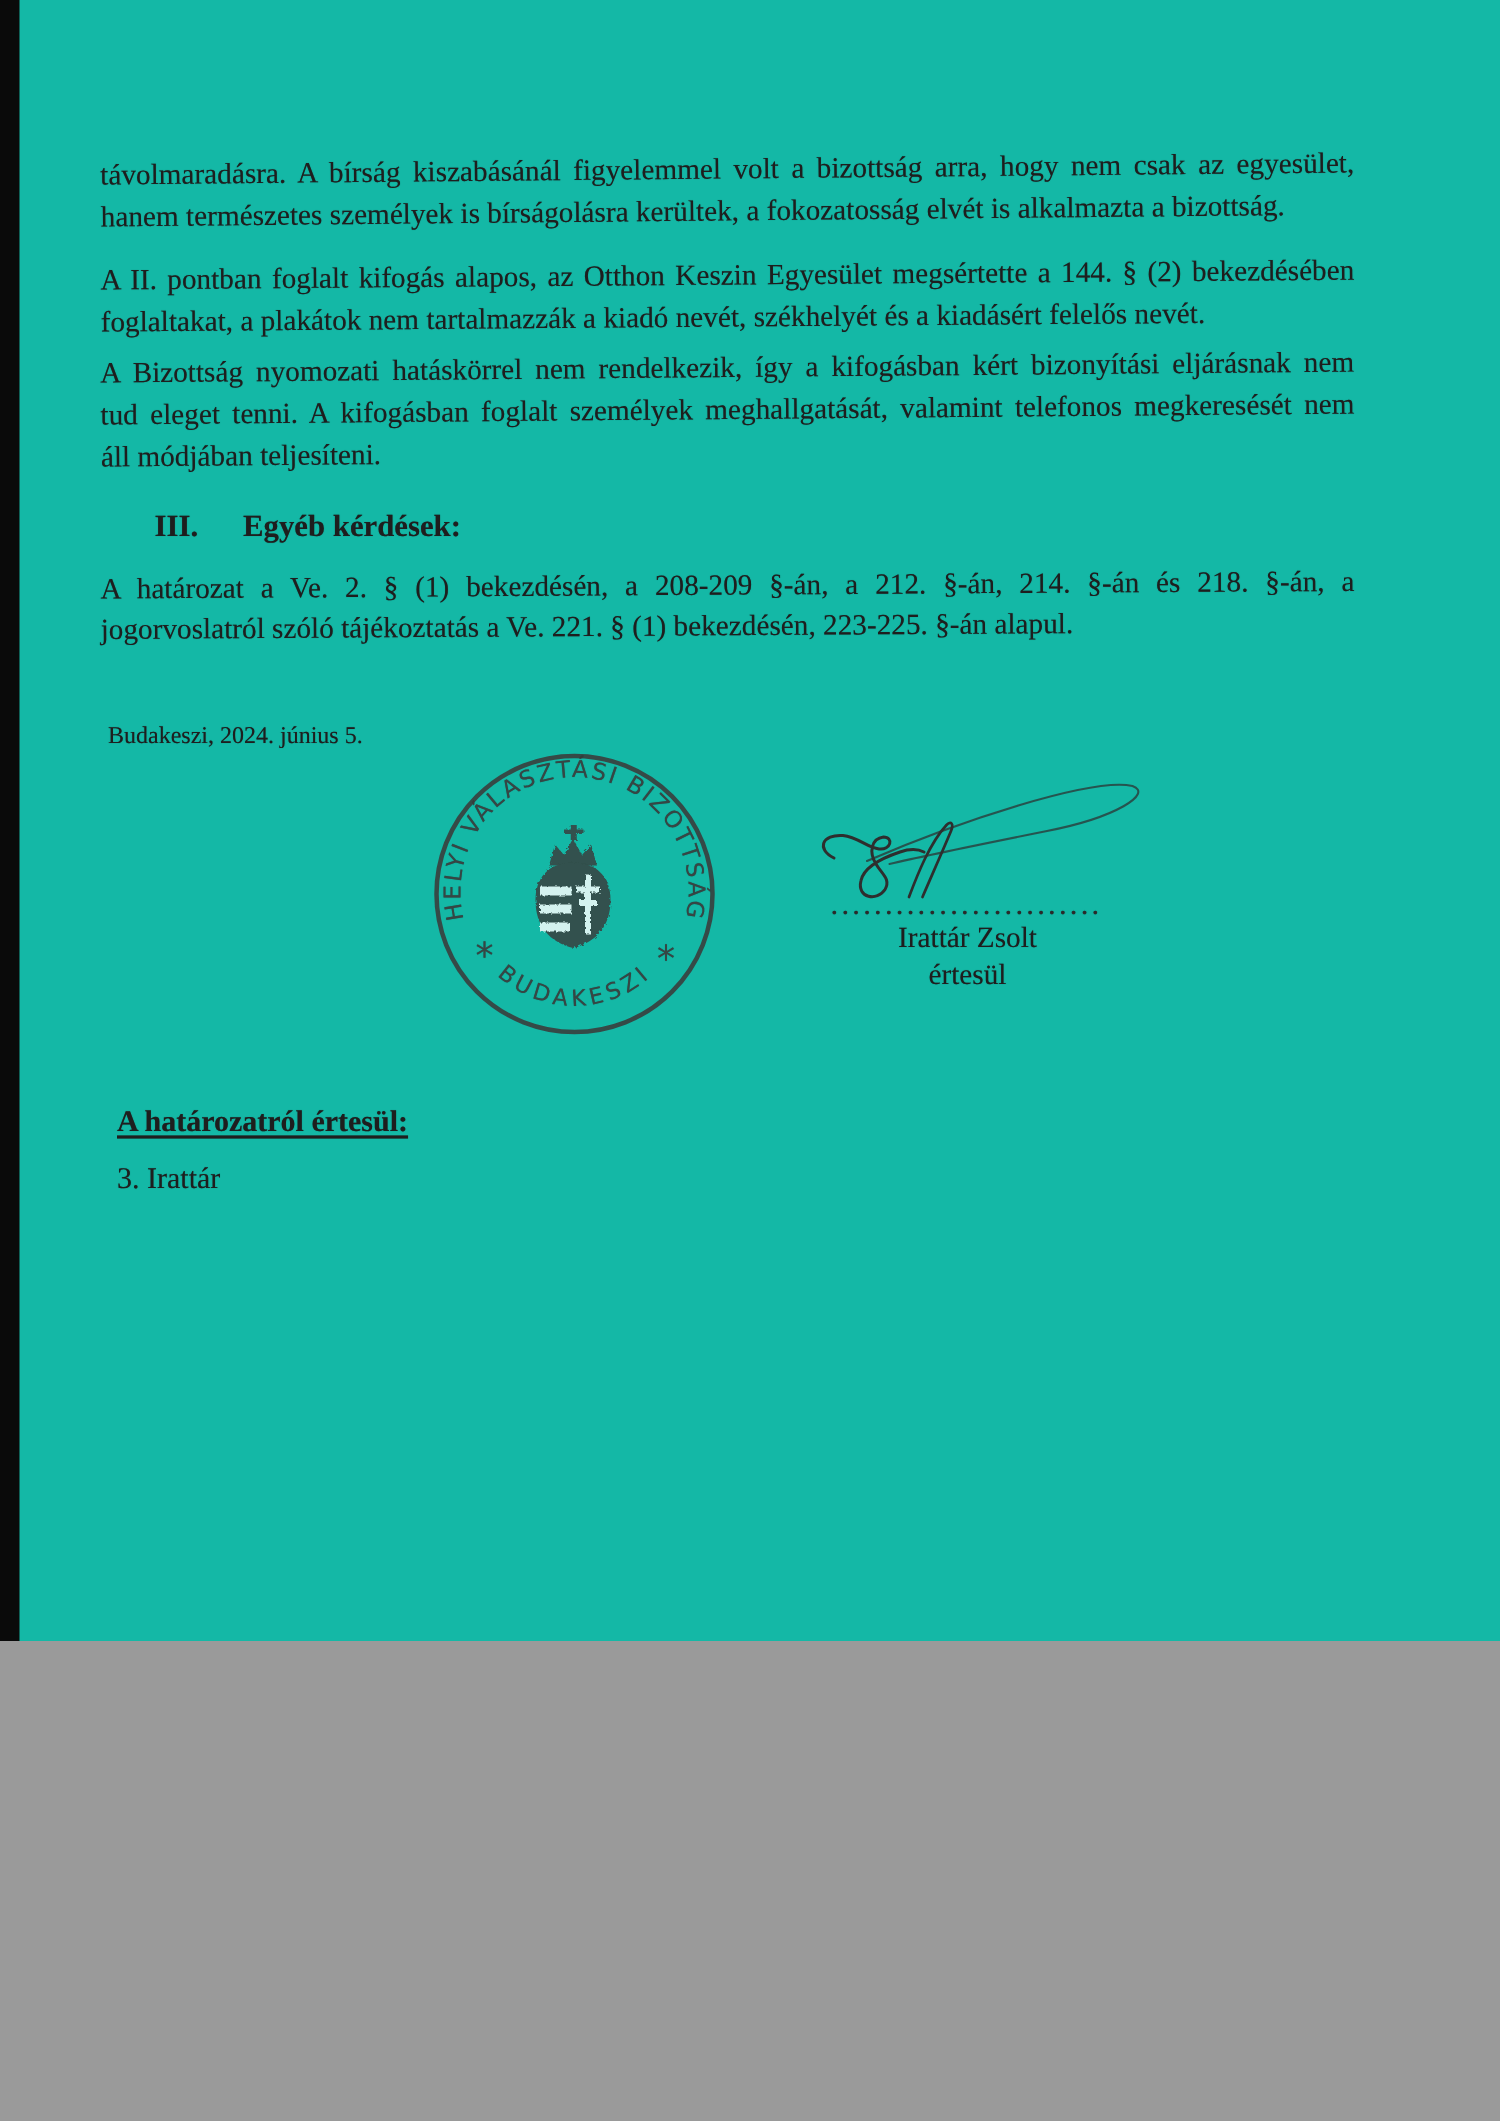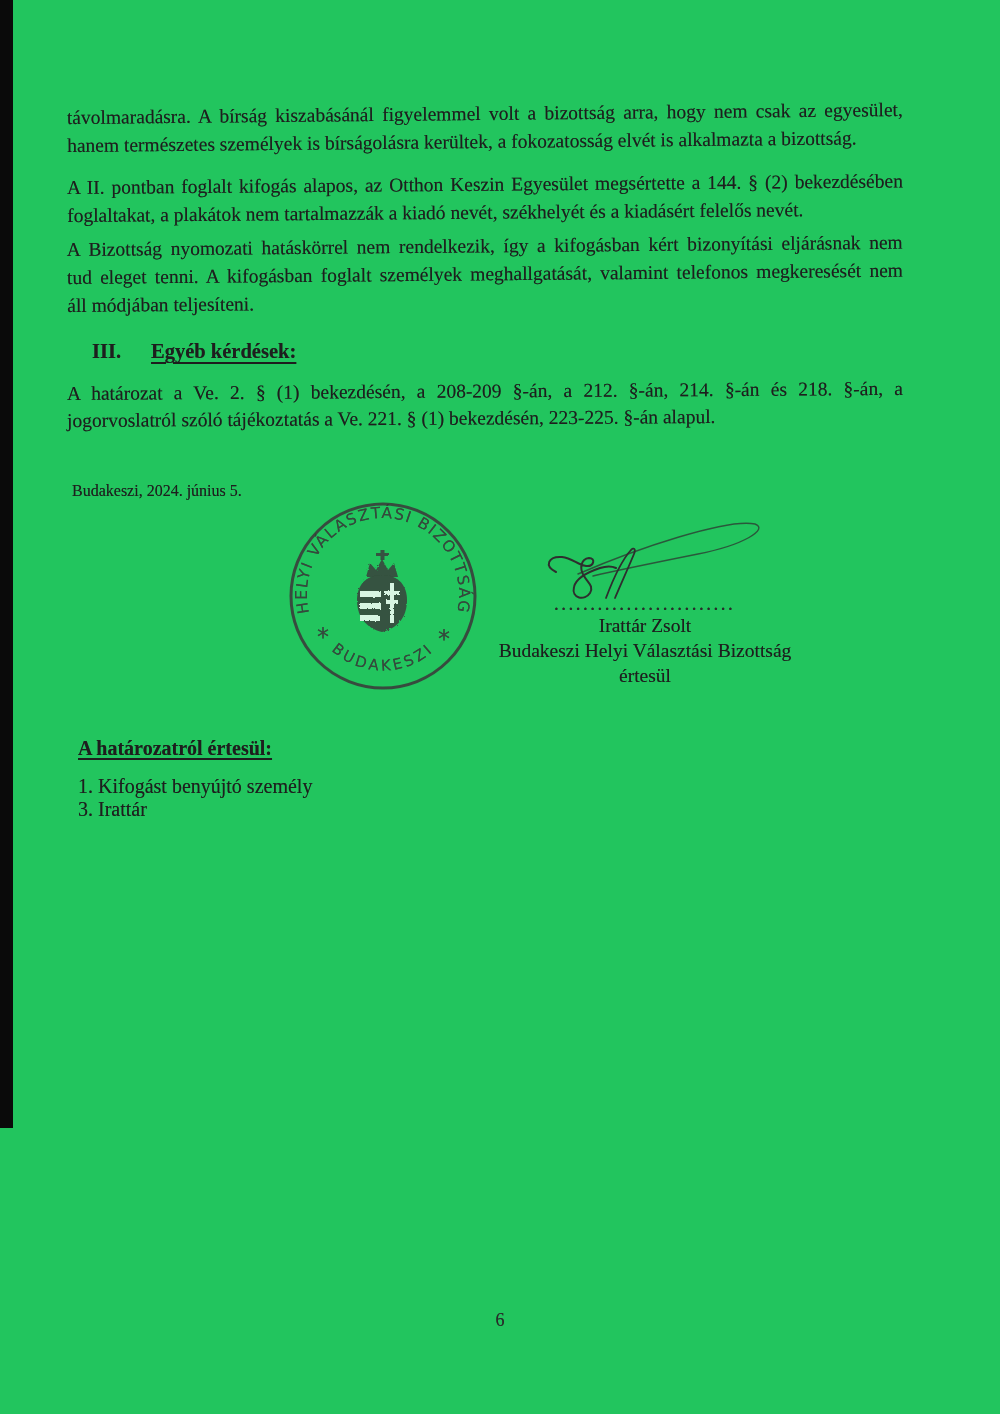--- a/index.html
+++ b/index.html
@@ -1,32 +1,32 @@
 <!DOCTYPE html>
 <html><head>
 <meta charset="utf-8">
 <style>
   html,body{margin:0;padding:0;background:#9a9a9a;}
   .page{
-    position:relative;width:1000px;height:1414px;margin:0 auto;
-    background:#22c55e;overflow:hidden;
+    position:relative;width:1000px;height:1094px;margin:0 auto;
+    background:#14b8a6;overflow:hidden;
     font-family:"Liberation Serif",serif;color:#1e1e1e;
     text-shadow:0 0 .5px rgba(30,30,30,.55);
   }
   .scan-bar{position:absolute;left:0;top:0;width:13px;height:1128px;background:#0a0a0a;}
   .body-par{position:absolute;left:67px;width:836px;font-size:19.5px;line-height:28px;}
   .body-par .jl{text-align:justify;text-align-last:justify;white-space:nowrap;}
   .body-par .ll{text-align:left;white-space:nowrap;}
   .t1{transform:rotate(-0.55deg);transform-origin:0 50%;}
   .t2{transform:rotate(-0.45deg);transform-origin:0 50%;}
   .t3{transform:rotate(-0.5deg);transform-origin:0 50%;}
   .t4{transform:rotate(-0.35deg);transform-origin:0 50%;}
-  .heading{position:absolute;left:92px;top:340px;display:flex;gap:30px;
+  .heading{position:absolute;left:103px;top:340px;display:flex;gap:30px;
     font-size:20.5px;font-weight:bold;}
-  .heading .title{text-decoration:underline;text-decoration-thickness:2px;text-underline-offset:4px;}
+  .heading .title{text-decoration-thickness:2px;text-underline-offset:4px;}
   .legal{top:380px;line-height:27px;}
   .dateline{position:absolute;left:72px;top:482px;font-size:16px;}
   .stamp{position:absolute;left:286px;top:499px;}
   .sig-svg{position:absolute;left:518px;top:510px;}
   .sig-block{position:absolute;left:470px;top:597px;width:350px;text-align:center;}
   .sig-dots{font-size:15px;font-weight:bold;letter-spacing:3.5px;color:#2a2a2a;line-height:16px;}
   .sig-line{font-size:19.5px;line-height:25px;}
   .notify{position:absolute;left:78px;top:737px;font-size:20px;line-height:23px;}
   .notify .nh{font-weight:bold;text-decoration:underline;text-decoration-thickness:2px;text-underline-offset:3px;margin-bottom:15px;}
   .pagenum{position:absolute;left:0;top:1310px;width:1000px;text-align:center;font-size:18px;color:#2a2a2a;}
@@ -104,25 +104,23 @@
 
   <svg class="sig-svg" width="256" height="92" viewBox="0 0 256 92">
     <path d="M 60,64 C 120,38 210,8 237,14 C 251,19 226,35 180,44 C 140,52 100,60 75,66" fill="none" stroke="#2e2e2e" stroke-width="1.4" opacity="0.72" stroke-linecap="round"></path>
     <path d="M 38,62 C 26,56 30,46 44,47 C 54,48 60,55 68,56 C 76,57 78,48 71,48 C 63,49 61,58 66,66 C 70,73 76,76 72,83 C 67,91 53,89 56,77 C 58,68 70,62 82,58 C 88,56 94,56 98,58" fill="none" stroke="#2e2e2e" stroke-width="2" stroke-linecap="round"></path>
     <path d="M 88,88 C 94,72 102,52 113,40 C 116,37 118,39 116,44 C 111,56 103,74 97,88" fill="none" stroke="#2e2e2e" stroke-width="1.8" stroke-linecap="round"></path>
   </svg>
 
   <div class="sig-block">
     <div class="sig-dots">.........................</div>
     <div class="sig-line">Irattár Zsolt</div>
-    <div class="sig-line">Budakeszi Helyi Választási Bizottság</div>
     <div class="sig-line">értesül</div>
   </div>
 
   <div class="notify">
     <div class="nh">A határozatról értesül:</div>
-    <div>1. Kifogást benyújtó személy</div>
     <div>3. Irattár</div>
   </div>
 
   <div class="pagenum">6</div>
 
 </div>
 
 </body></html>

